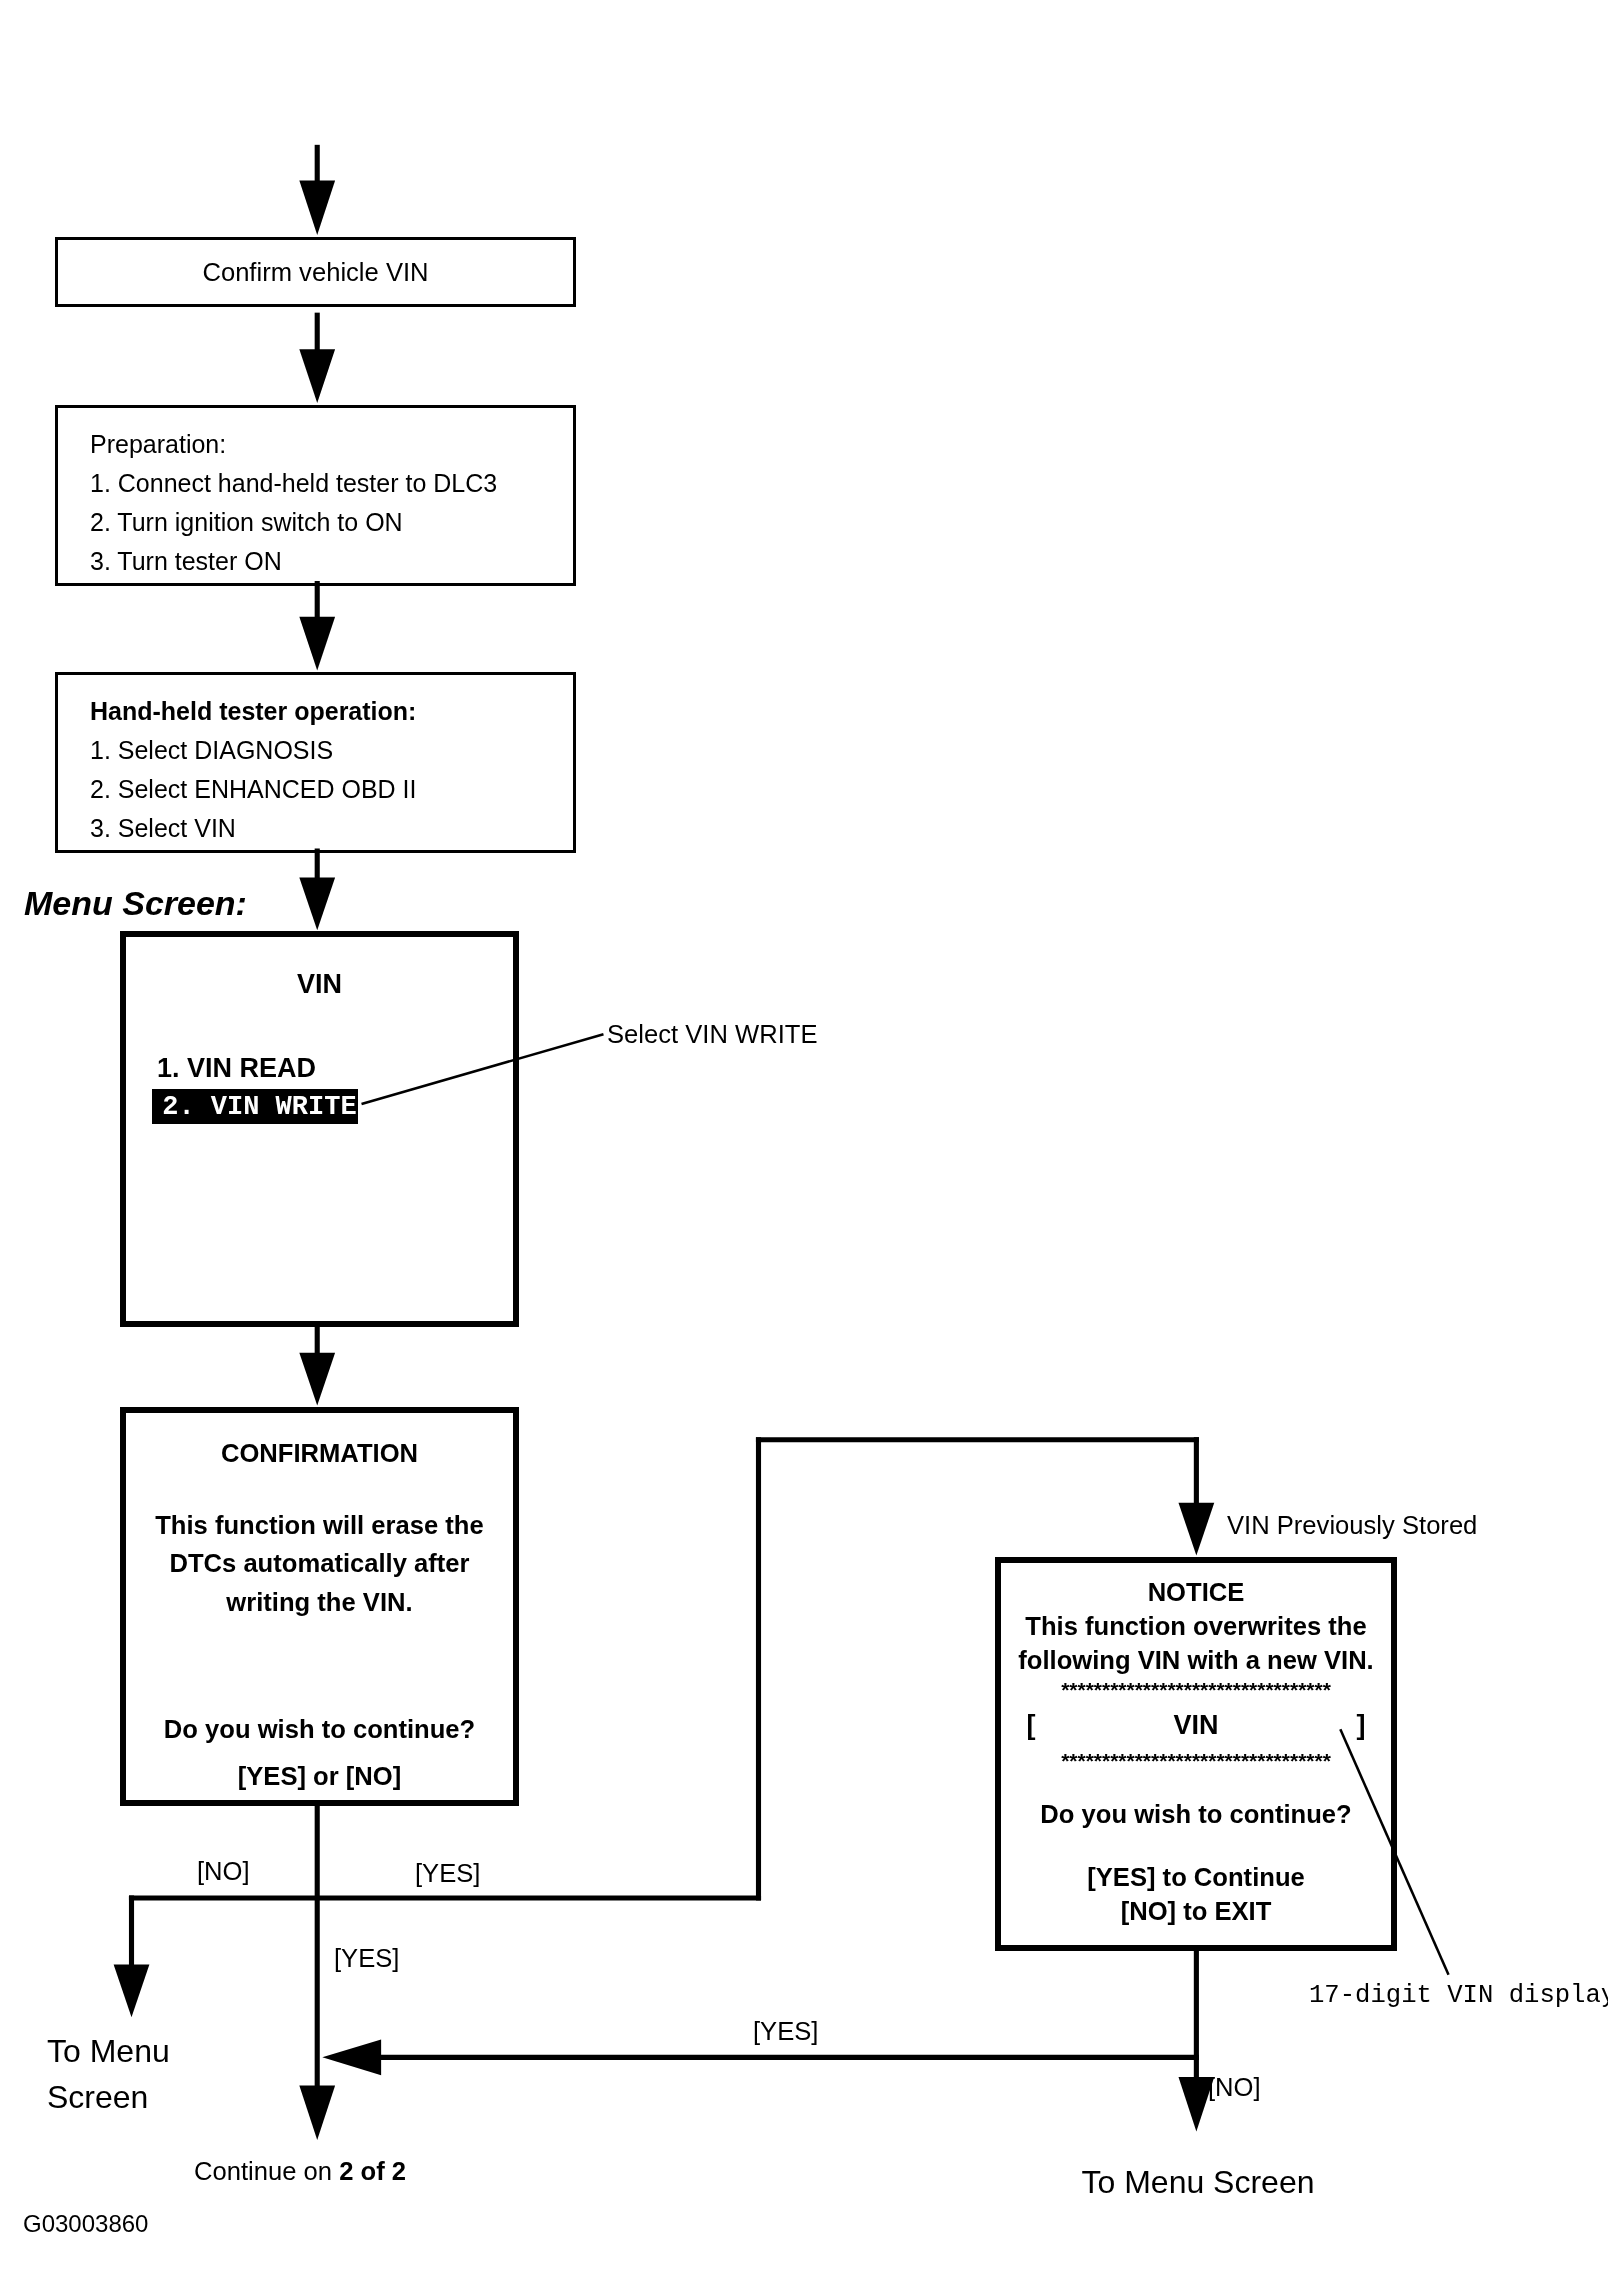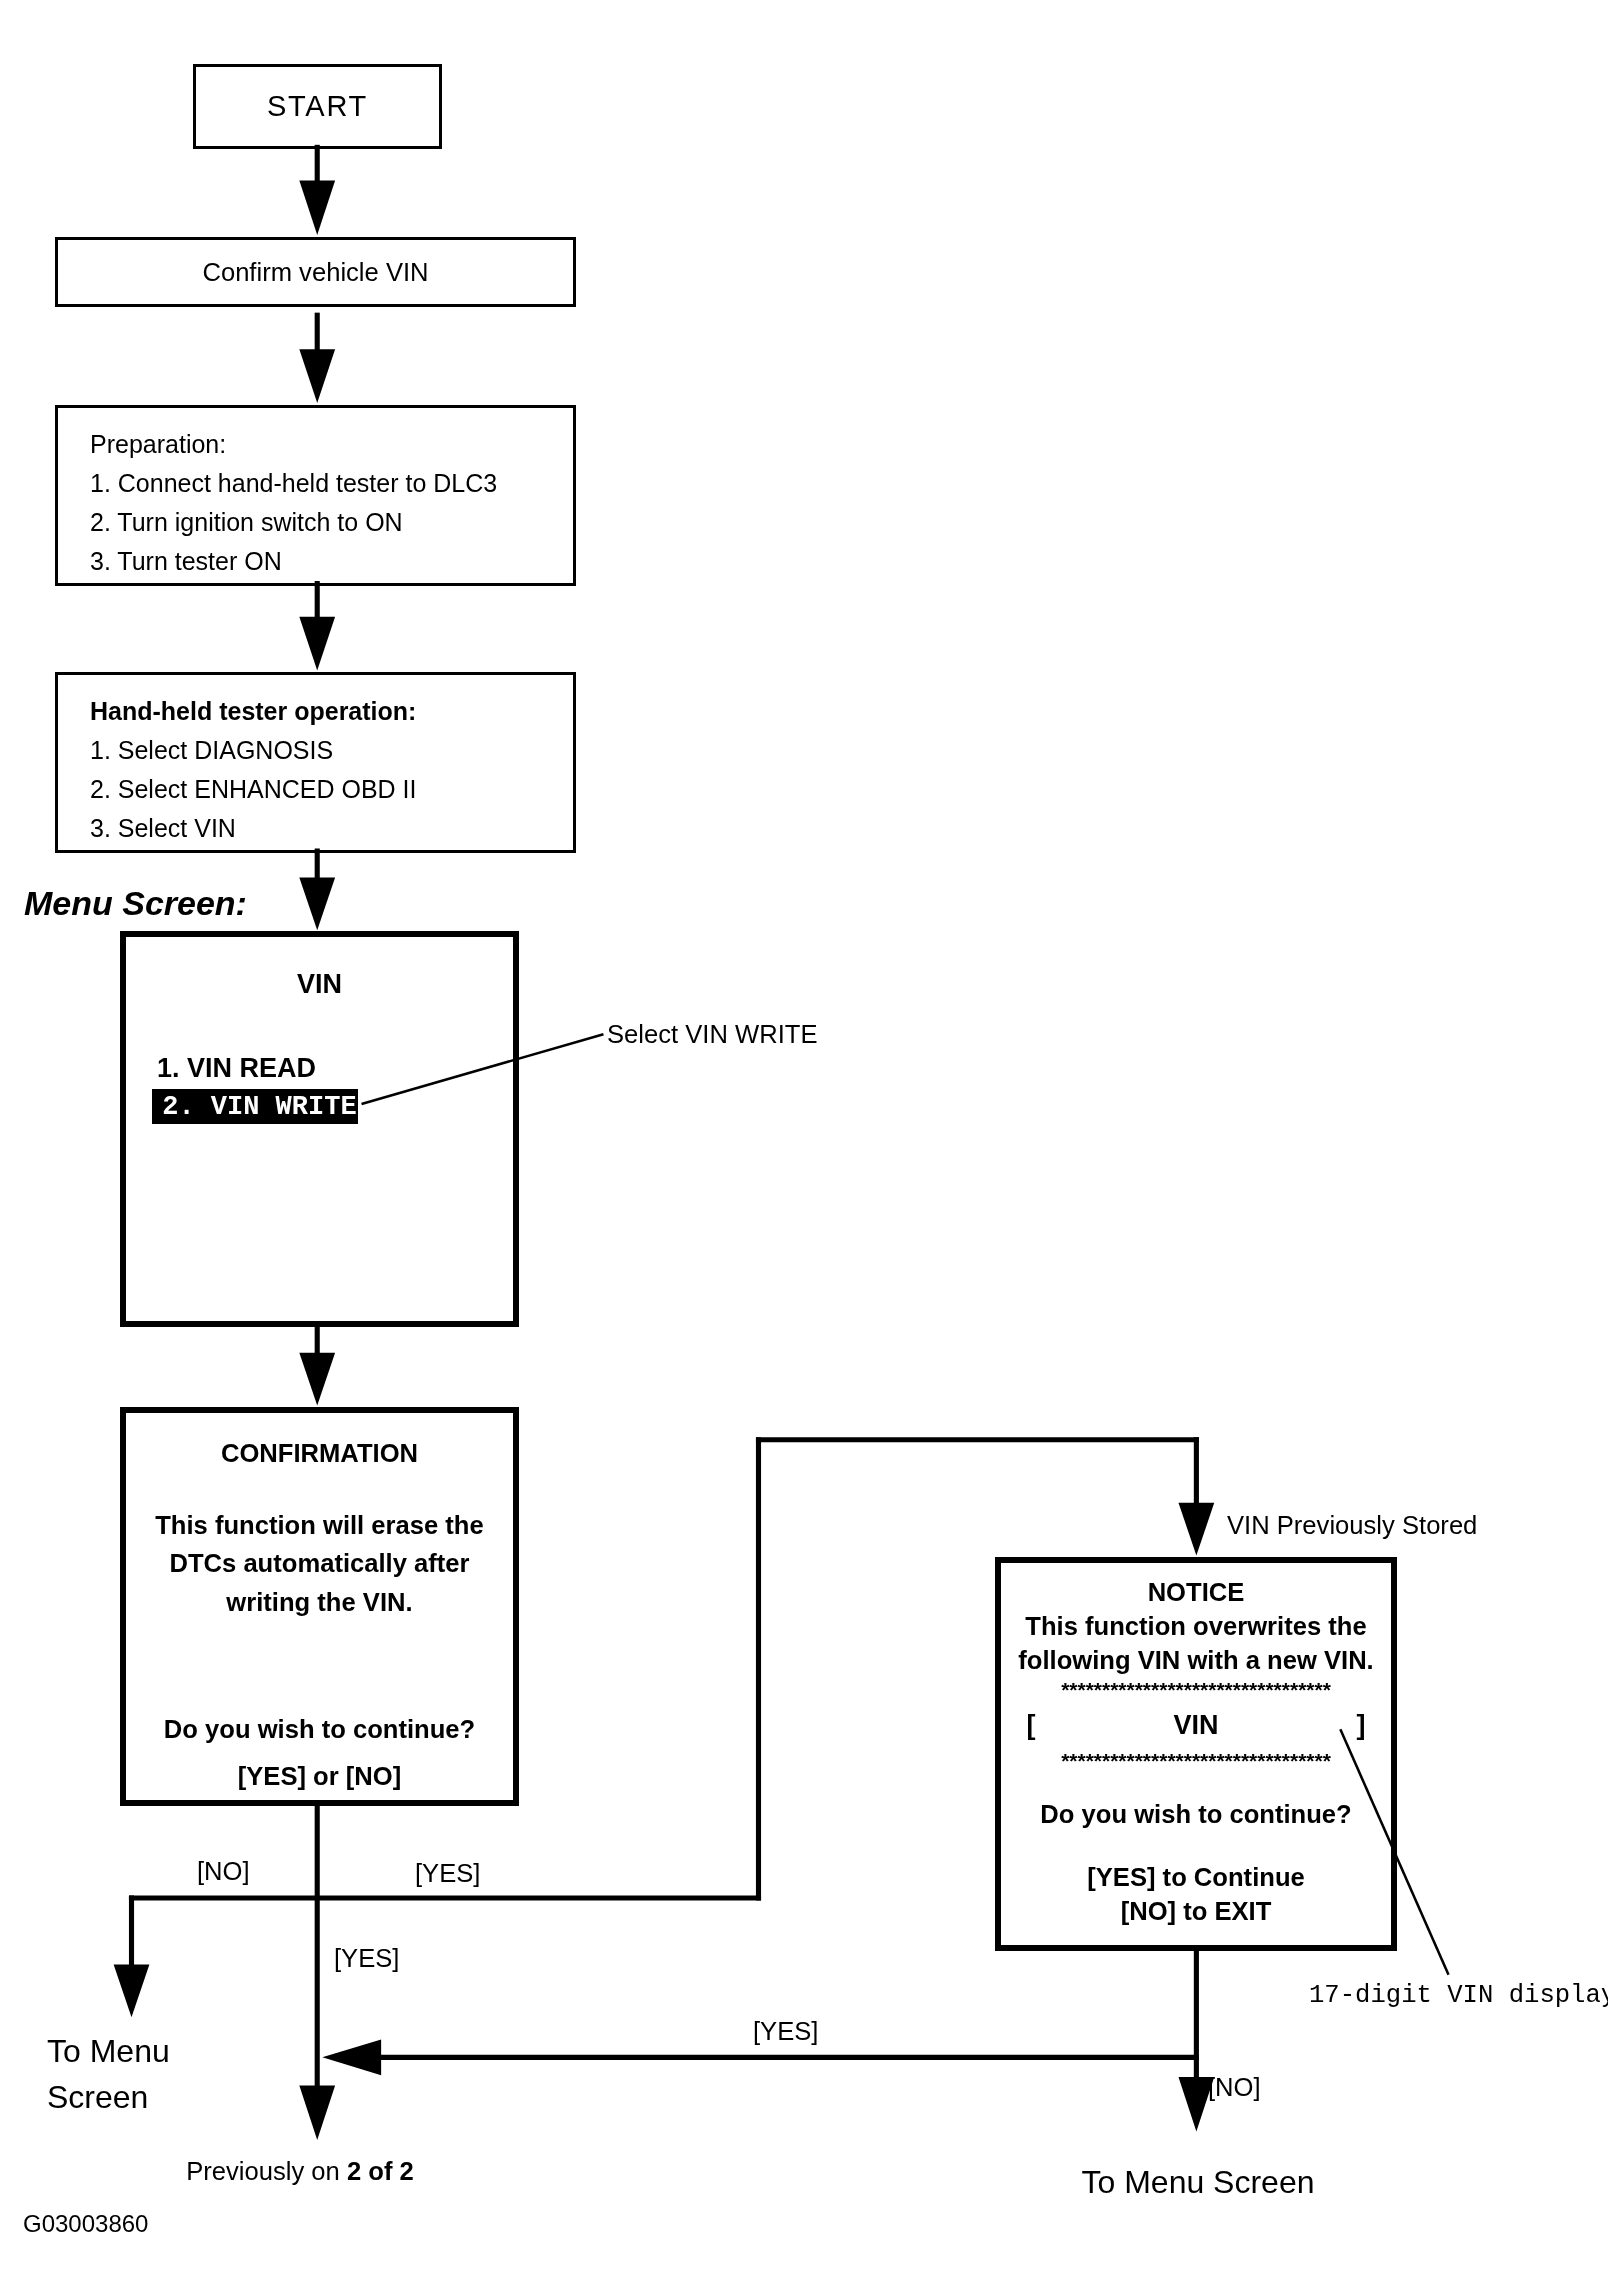--- a/index.html
+++ b/index.html
@@ -106,23 +106,20 @@
       </g>
     </g>
     <g stroke="#000" stroke-width="3" fill="none">
 
       <line x1="424" y1="1296" x2="708" y2="1214"></line>
 
       <line x1="1573" y1="2030" x2="1700" y2="2318"></line>
     </g>
   </svg>
 
-  <div class="box flex-center node" style="left:193px;top:64px;width:249px;height:85px;">
-    <span class="start-label">START</span>
-  </div>
 
   <div class="box flex-center node" style="left:55px;top:237px;width:521px;height:70px;">
     <span class="confirm-label">Confirm vehicle VIN</span>
   </div>
 
   <div class="box listbox t29 node" style="left:55px;top:405px;width:521px;height:181px;">
     <div>Preparation:</div>
     <div>1. Connect hand-held tester to DLC3</div>
     <div>2. Turn ignition switch to ON</div>
     <div>3. Turn tester ON</div>
@@ -181,21 +178,21 @@
   <div class="lbl t30" style="left:1208px;top:2072px;">[NO]</div>
 
   <div class="lbl t38" style="left:47px;top:2028px;">
     <div>To Menu</div>
     <div>Screen</div>
   </div>
 
   <div class="lbl t38 cx" style="left:1198px;top:2159px;">To Menu Screen</div>
 
   <div class="lbl t30 cx" style="left:300px;top:2156px;">
-    <span>Previously on</span>
+    <span>Continue on</span>
     <span> </span>
     <span class="bold">2 of 2</span>
   </div>
 
   <div class="lbl t28" style="left:23px;top:2210px;">G03003860</div>
 
 </div>
 
 
 </body></html>

